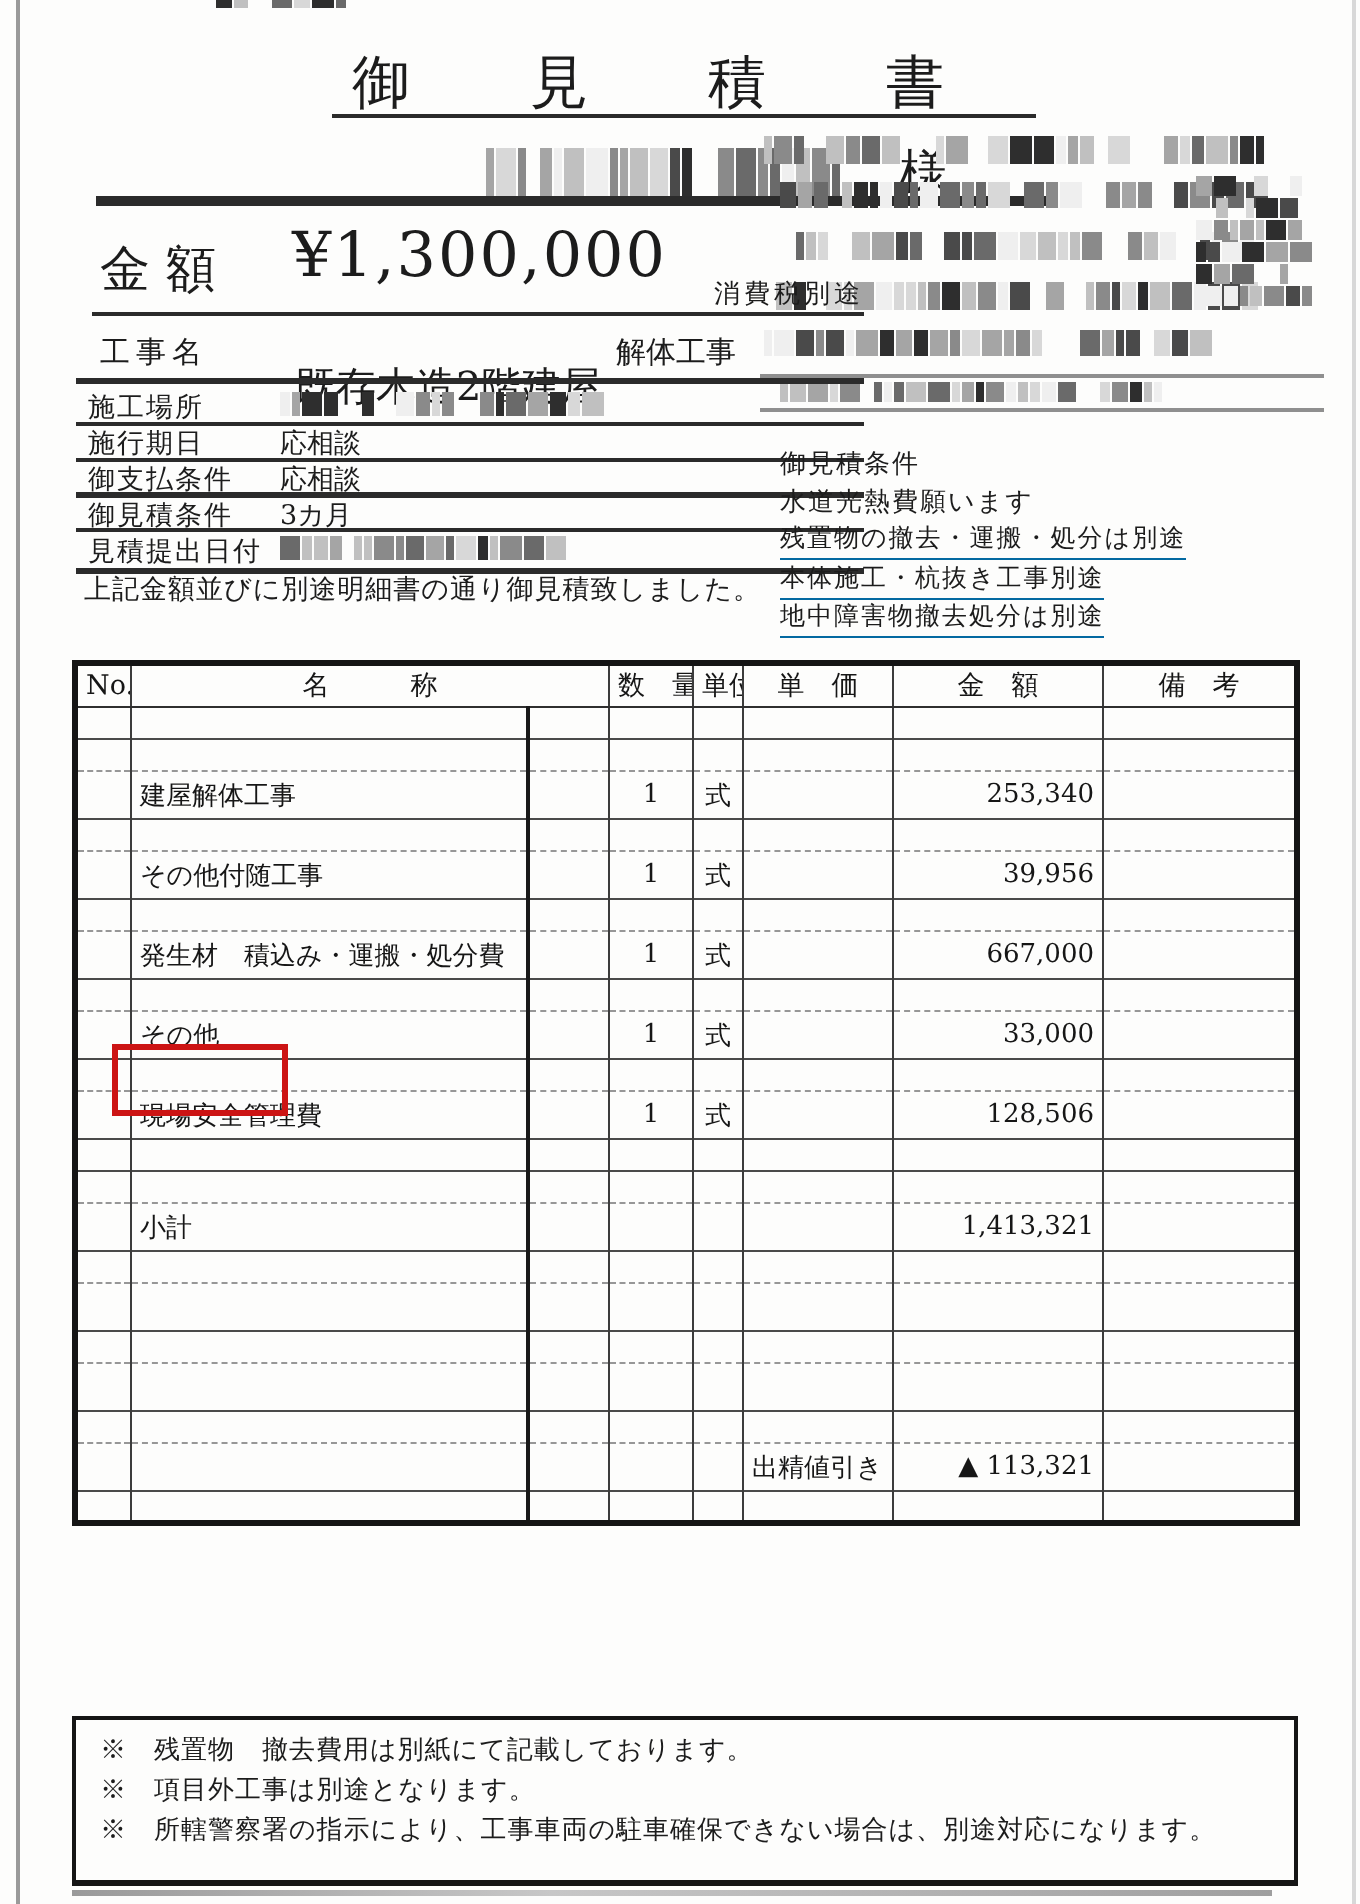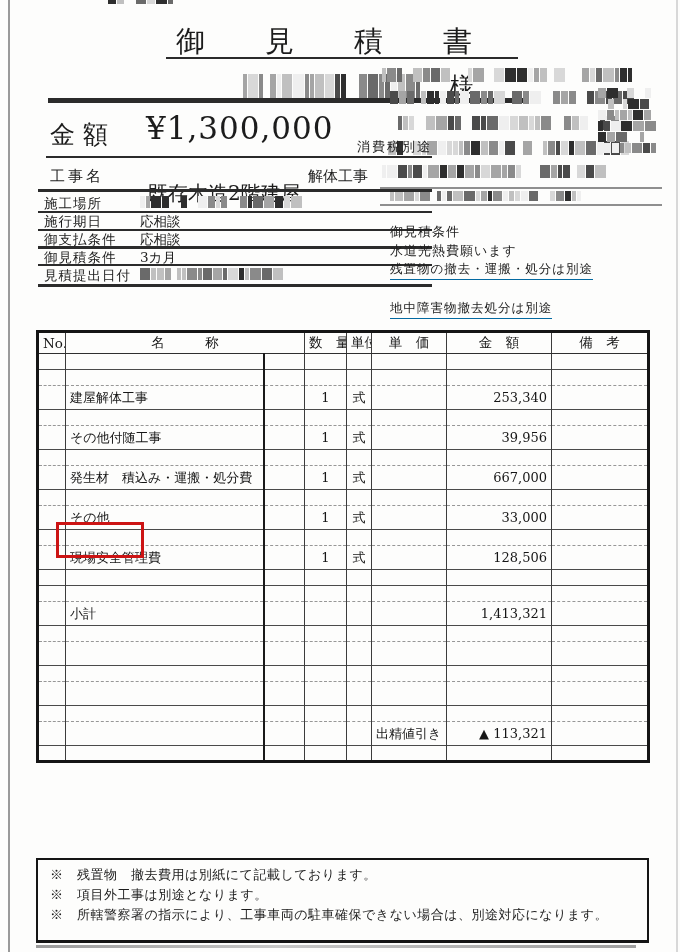--- a/index.html
+++ b/index.html
@@ -406,24 +406,26 @@
       <span style="width: 4px; height: 12px; background: rgb(106, 106, 106);"></span>
       <span style="width: 10px; height: 12px; background: rgb(216, 216, 216);"></span>
       <span style="width: 5px; height: 12px; background: rgb(46, 46, 46);"></span>
       <span style="width: 4px; height: 12px; background: rgb(192, 192, 192);"></span>
       <span style="width: 11px; height: 12px; background: rgb(138, 138, 138);"></span>
       <span style="width: 10px; height: 12px; background: rgb(106, 106, 106);"></span>
       <span style="width: 10px; height: 12px; background: rgb(192, 192, 192);"></span>
     </div>
   <div class="rule" style="left:38px;top:284px;width:394px;height:3px"></div>
 
+  <div class="abs statement">上記金額並びに別途明細書の通り御見積致しました。</div>
 
   <div class="abs cond" style="left:390px;top:223px">御見積条件</div>
   <div class="abs cond" style="left:390px;top:242px">水道光熱費願います</div>
   <div class="abs cond u" style="left:390px;top:261px">残置物の撤去・運搬・処分は別途</div>
+  <div class="abs cond u" style="left:390px;top:281px">本体施工・杭抜き工事別途</div>
   <div class="abs cond u" style="left:390px;top:300px">地中障害物撤去処分は別途</div>
 
   <table class="est">
     <colgroup>
       <col style="width:28px">
         <col style="width:198px">
         <col style="width:41px">
         <col style="width:42px">
       <col style="width:25px">
         <col style="width:75px">

